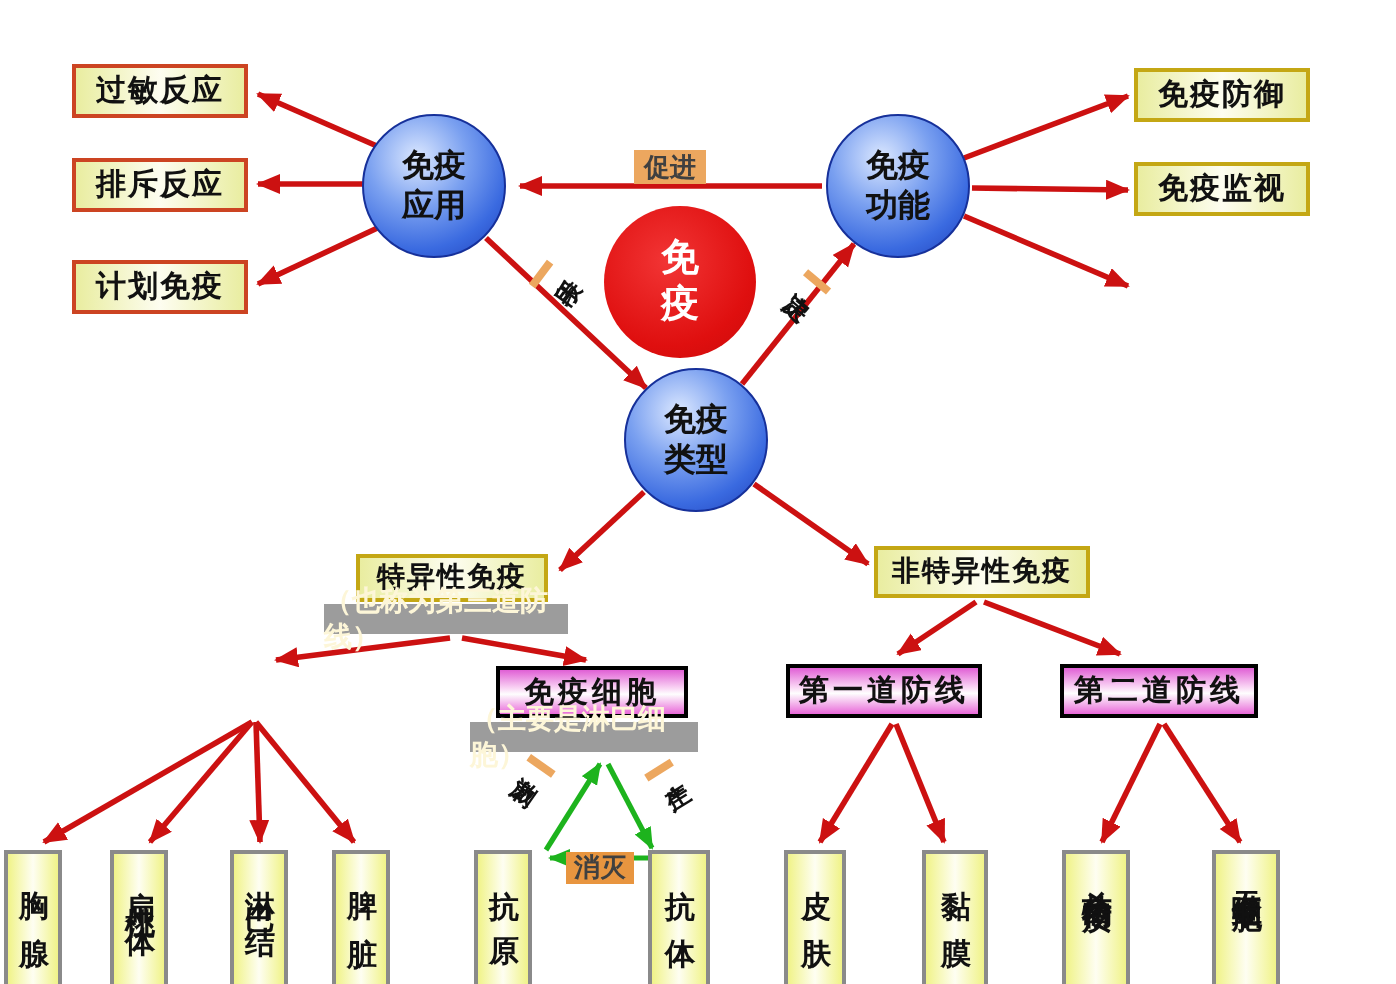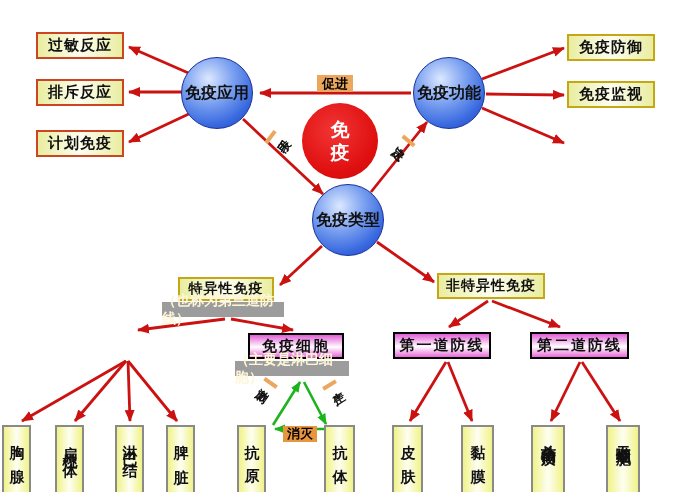--- a/index.html
+++ b/index.html
@@ -7,27 +7,27 @@
        font-family:"DejaVu Sans","Liberation Sans",sans-serif;}
   .canvas{position:absolute;inset:0;}
   svg.edges{position:absolute;left:0;top:0;z-index:1;}
   .node{position:absolute;z-index:2;box-sizing:border-box;display:flex;align-items:center;justify-content:center;
         font-weight:bold;color:#111;}
   .ybox{background:linear-gradient(to right,#e9eda0 0%,#fdfdf0 50%,#e9eda0 100%);
         border:2px solid #c4a714;font-size:15px;letter-spacing:1px;}
   .ybox.redb{border-color:#cc4422;}
   .mbox{background:linear-gradient(180deg,#e05fd5 0%,#fad7f5 42%,#fefefe 55%,#e868d8 100%);
         border:2px solid #000;font-size:15px;letter-spacing:2px;}
-  .circle{border-radius:50%;flex-direction:row;line-height:1.25;font-size:16px;
+  .circle{border-radius:50%;flex-direction:column;line-height:1.25;font-size:16px;
         background:radial-gradient(circle at 38% 30%,#dce8ff 0%,#7aa0f0 38%,#3a6ae0 70%,#1f3fb8 100%);
         border:1px solid #16309a;}
   .core{border-radius:50%;flex-direction:column;line-height:1.2;font-size:19px;color:#fff;
         background:radial-gradient(circle at 42% 36%,#f23535 0%,#df0f0f 65%,#c90a0a 100%);border:none;}
   .gnote{background:#9c9c9c;color:#fdf6d8;font-size:14px;letter-spacing:0px;font-weight:bold;}
-  .hlabel{position:absolute;z-index:3;background:#eca75f;font-weight:bold;font-size:13px;color:#000000;
+  .hlabel{position:absolute;z-index:3;background:#eca75f;font-weight:bold;font-size:13px;color:#404040;
           display:flex;align-items:center;justify-content:center;}
   .rlabel{position:absolute;z-index:3;background:#eca75f;font-weight:bold;font-size:12px;color:#111;
           writing-mode:vertical-lr;text-orientation:upright;padding:2px 1px;line-height:1.1;}
   .vbox{position:absolute;z-index:2;top:425px;height:80px;box-sizing:border-box;
         background:linear-gradient(to right,#f0f388 0%,#fefef2 50%,#f0f388 100%);
         border:2px solid #8a8a8a;display:flex;justify-content:center;padding-top:6px;}
   .vbox span{writing-mode:vertical-lr;text-orientation:upright;font-weight:bold;font-size:15px;color:#111;}
   .v2 span{letter-spacing:24px;}
   .v3 span{letter-spacing:9px;}
   .v4 span{letter-spacing:2px;}

